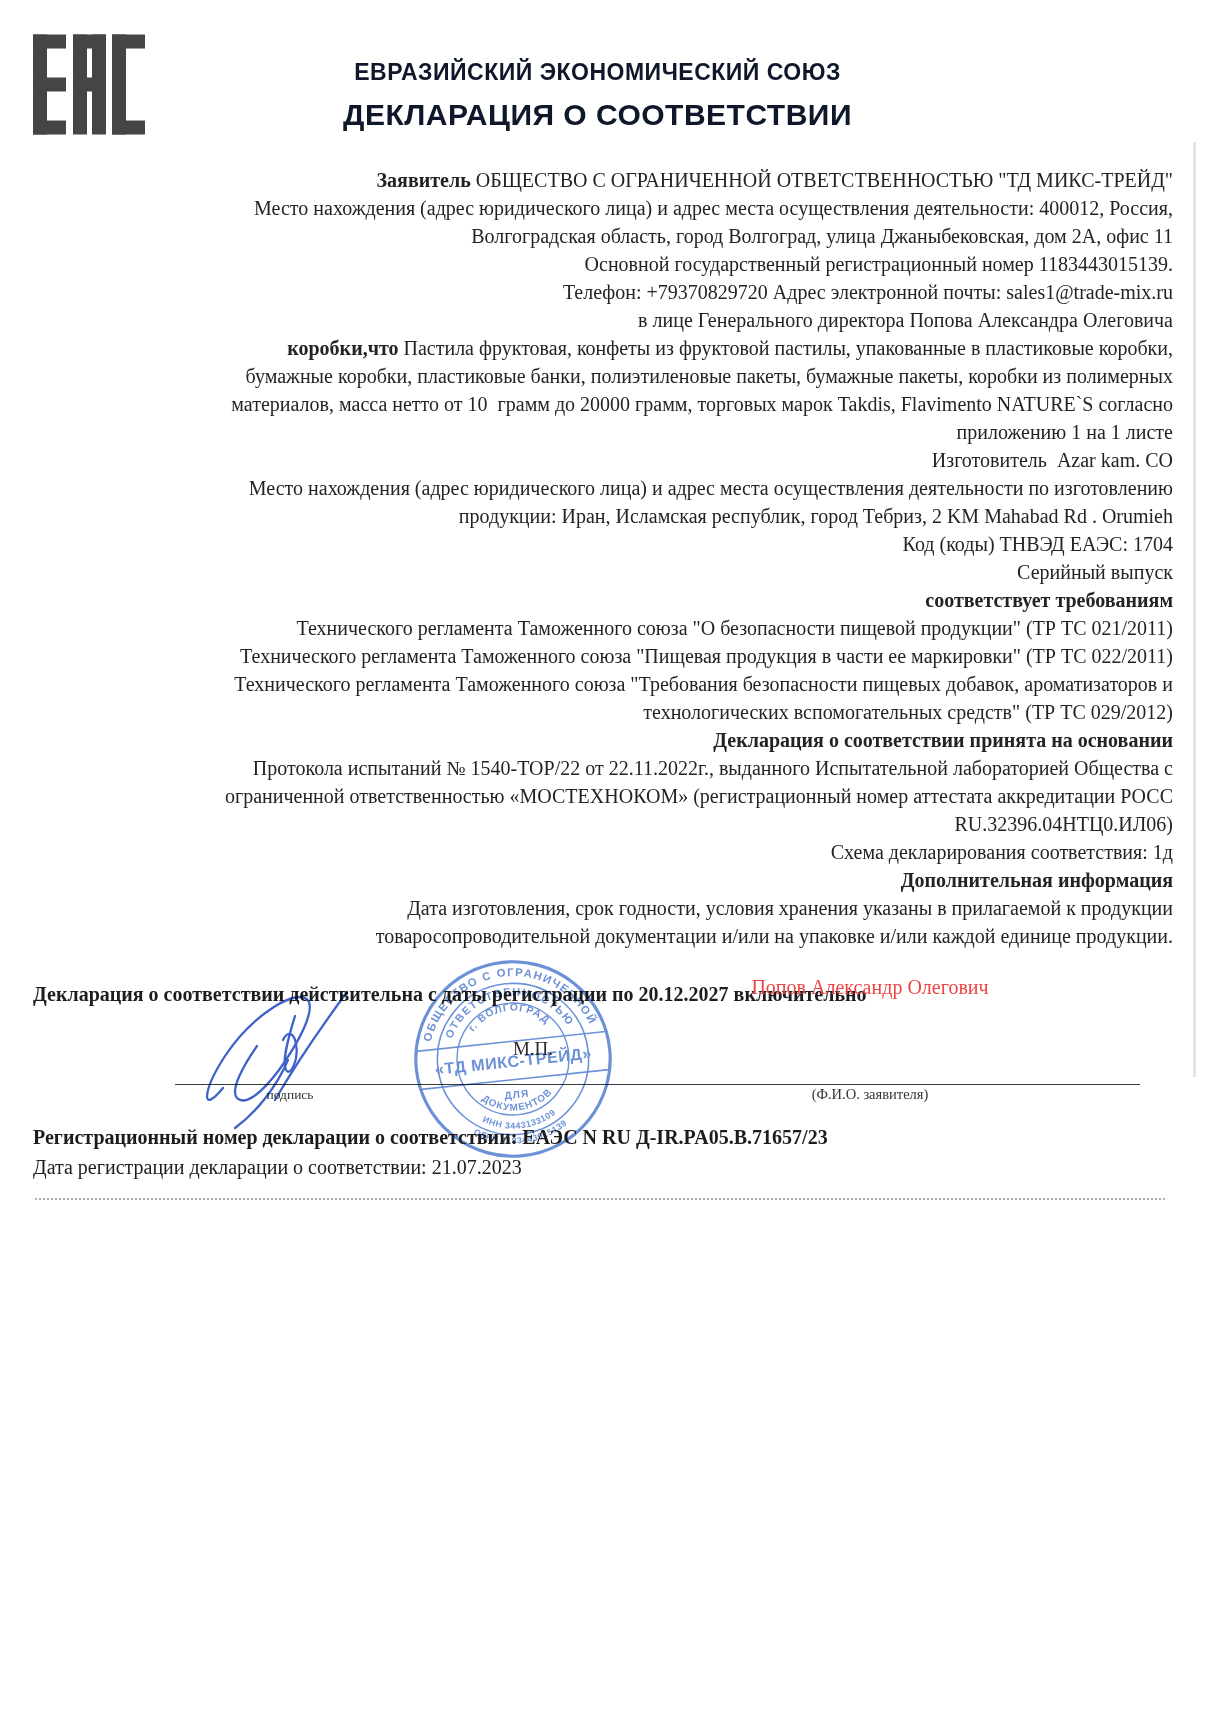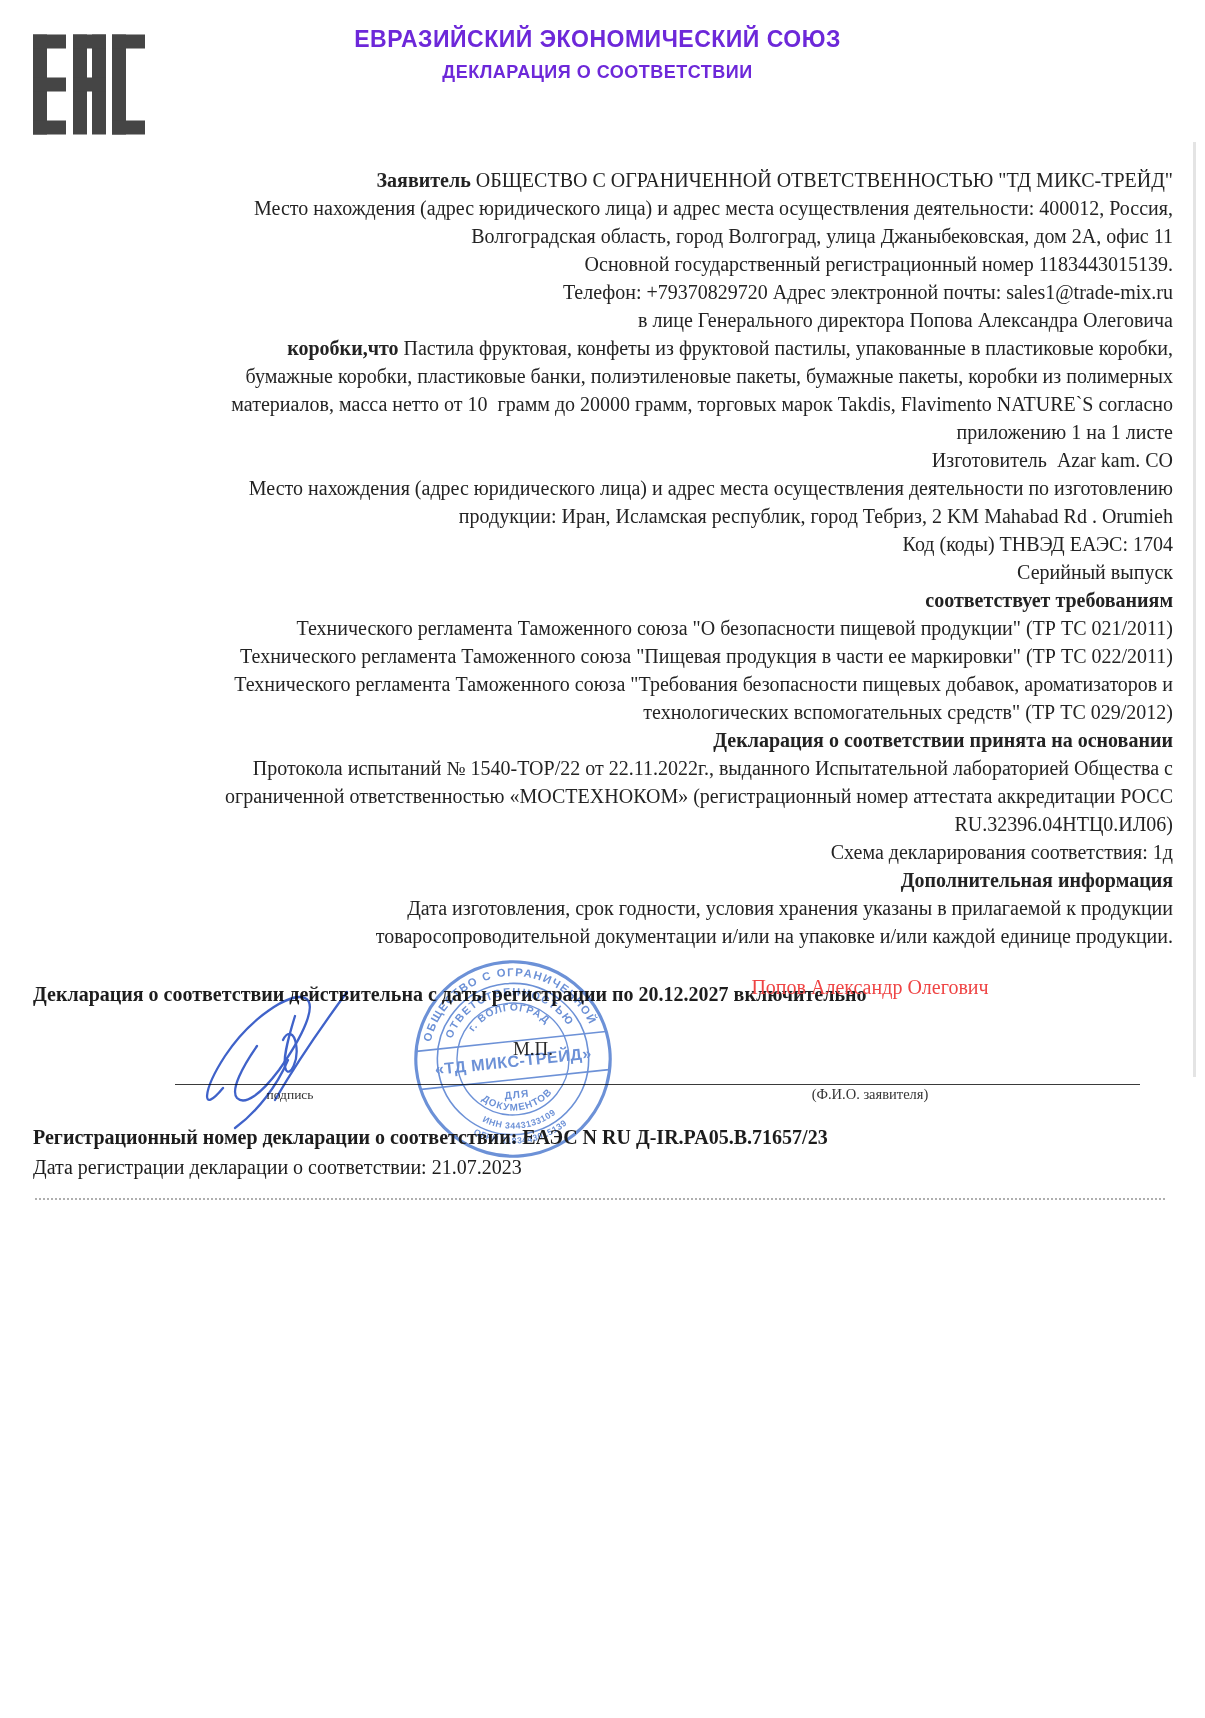--- a/index.html
+++ b/index.html
@@ -2,24 +2,24 @@
 <html><head>
 <meta charset="utf-8">
 <style>
   html,body{margin:0;padding:0;}
   body{
     width:1205px;height:1718px;background:#ffffff;position:relative;
     font-family:"Liberation Serif", serif;color:#222222;overflow:hidden;
   }
   .abs{position:absolute;}
   
-  .title-block{left:295px;top:23px;width:605px;text-align:center;
-    font-family:"Liberation Sans", sans-serif;font-weight:bold;color:#6d28d9;}
+  .title-block{left:295px;top:56px;width:605px;text-align:center;
+    font-family:"Liberation Sans", sans-serif;font-weight:bold;color:#0f172a;}
   .title-line1{font-size:23px;line-height:33px;letter-spacing:.5px;}
-  .title-line2{font-size:18px;line-height:33px;letter-spacing:.5px;}
+  .title-line2{font-size:30px;line-height:33px;letter-spacing:.5px;margin-top:9px;}
   
   .body-lines{left:33px;top:166px;width:1140px;}
   .line{white-space:pre;font-size:20px;line-height:28px;color:#232323;text-align:right;}
   .b{font-weight:bold;}
   .validity{left:33px;top:983px;width:1140px;font-size:20px;font-weight:bold;
     white-space:pre;color:#1d1d1d;}
   
   .mp{left:498px;top:1038px;width:70px;text-align:center;font-size:19px;color:#2a2a2a;}
   .fio-value{left:720px;top:976px;width:300px;text-align:center;font-size:20px;color:#ef4444;}
   .sig-line{left:175px;top:1084px;width:965px;border-top:1.6px solid #3a3a3a;height:0;}

